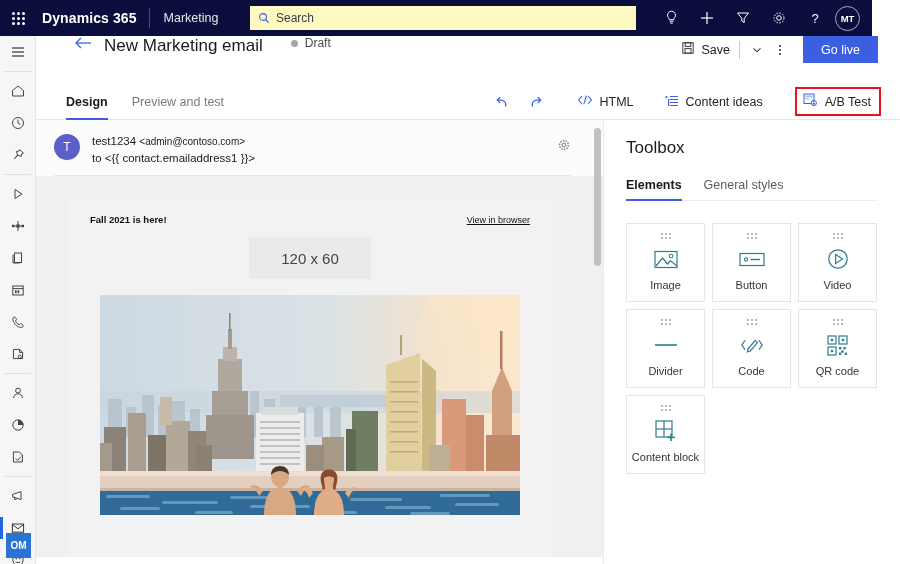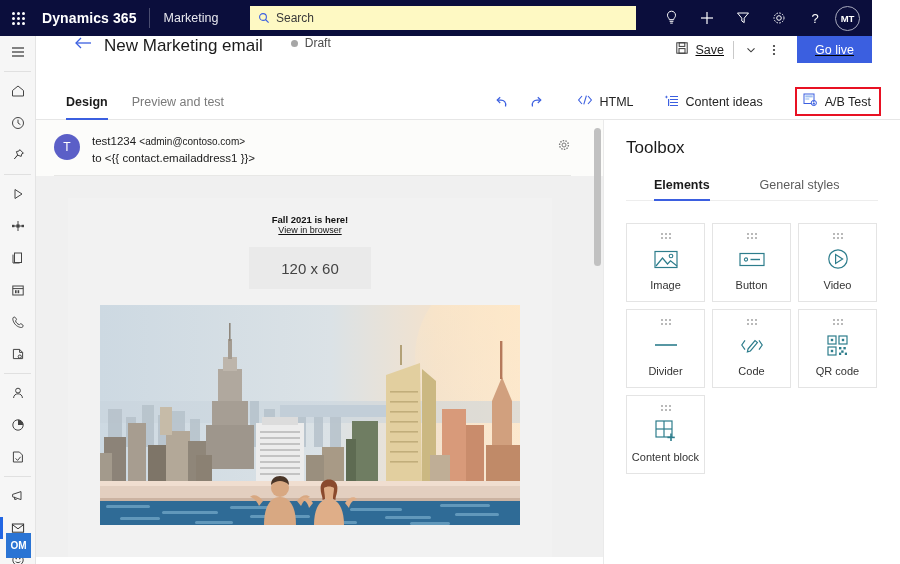--- a/index.html
+++ b/index.html
@@ -61,21 +61,21 @@
 
   
   .cmdbar {
     position:absolute; left:36px; top:36px; width:864px; height:64px;
     background:#fff; border-bottom:1px solid #ededed; display:flex; align-items:flex-start;
   }
   .back-arrow { width:34px; margin-left:30px; display:flex; align-items:center; justify-content:center; cursor:pointer; }
   .page-title { font-size:17px; color:#1b1b1b; margin-left:4px; font-weight:normal; }
   .status-badge { display:flex; align-items:center; margin-left:28px; font-size:12px; color:#4c4c4c; }
   .status-dot { width:7px; height:7px; border-radius:50%; background:#a6a6a6; margin-right:7px; }
-  .cmd-right { margin-left:auto; display:flex; align-items:center; padding-right:28px;text-decoration:underline; }
+  .cmd-right { margin-left:auto; display:flex; align-items:center; padding-right:22px; }
   .save-btn { display:flex; align-items:center; font-size:12.5px; color:#242424; cursor:pointer; padding:4px 2px; }
   .save-btn .lbl { margin-left:7px; }
   .save-split { width:1px; height:18px; background:#c9c9c9; margin:0 7px; }
   .chev-btn { cursor:pointer; padding:2px 4px; display:flex; }
   .kebab { width:26px; display:flex; align-items:center; justify-content:center; cursor:pointer; font-size:14px; color:#333; letter-spacing:0; }
   .golive {
     background:#3b5fe0; color:#fff; font-size:12.5px; border:none;
     width:75px; height:27px; margin-left:10px; cursor:pointer;
     font-family:"Liberation Sans", sans-serif;
   }
@@ -111,21 +111,21 @@
   .mh-txt { margin-left:12px; line-height:15px; padding-top:0px; }
   .mh-line1 { font-size:11.5px; color:#1b1b1b; }
   .mh-line1 .eml { font-size:10px; color:#1b1b1b; }
   .mh-line2 { font-size:11.5px; color:#1b1b1b; margin-top:2px; }
   .mh-gear { position:absolute; right:32px; top:18px; cursor:pointer; }
   .mh-rule { height:1px; background:#e8e8e6; margin:9px 32px 0 0; }
   .subject-row { padding:8px 0 11px 1px; font-size:11.5px; color:#1b1b1b; }
   .subject-row a { color:#2b6cd4; text-decoration:none; cursor:pointer; }
   .canvas-gray { background:#f0f0f0; height:381px; position:relative; }
   .mail-page { position:absolute; left:32px; top:22px; width:484px; bottom:0; background:#f2f2f2; }
-  .top-strip { display:flex; justify-content:space-between; align-items:center; padding:16px 22px 0 22px;flex-direction:column; }
+  .top-strip { display:flex; justify-content:space-between; align-items:center; padding:16px 22px 0 22px; }
   .fall-text { font-size:9.5px; font-weight:bold; color:#111; }
   .view-browser { font-size:9px; color:#111; text-decoration:underline; cursor:pointer; }
   .logo-ph {
     width:122px; height:42px; background:#eaeaea; margin:12px auto 0 auto;
     display:flex; align-items:center; justify-content:center;
     font-size:15px; color:#444;
   }
   .hero { width:420px; height:220px; margin:16px auto 0 auto; position:relative; overflow:hidden; }
 
   
@@ -134,21 +134,21 @@
   }
   .canvas-thumb { position:absolute; top:0; left:0; width:7px; height:138px; background:#c1c1c1; border-radius:4px; cursor:pointer; }
 
   
   .toolbox {
     position:absolute; left:603px; top:120px; width:297px; height:444px;
     background:#fff; border-left:1px solid #eaeaea; padding:0 22px;
   }
   .tb-title { font-size:17px; color:#1b1b1b; padding:18px 0 0 0; }
   .tb-tabs { display:flex; margin-top:20px; border-bottom:1px solid #ededed; }
-  .tb-tab { font-size:12.5px; color:#5c5c5c; padding-bottom:8px; margin-right:22px; position:relative; cursor:pointer;margin-left:28px; }
+  .tb-tab { font-size:12.5px; color:#5c5c5c; padding-bottom:8px; margin-right:22px; position:relative; cursor:pointer; }
   .tb-tab.active { color:#1b1b1b; font-weight:bold; }
   .tb-tab.active::after { content:''; position:absolute; left:0; right:0; bottom:-1px; height:2px; background:#3b5fe0; }
   .tb-grid { display:flex; flex-wrap:wrap; gap:7px; margin-top:22px; }
   .tb-card {
     width:79px; height:79px; border:1px solid #e4e4e4; background:#fff;
     display:flex; flex-direction:column; align-items:center; cursor:grab;
   }
   .tb-dots { display:grid; grid-template-columns: repeat(3,2px); grid-template-rows: repeat(2,2px); gap:2px; margin-top:9px; }
   .tb-dots i { width:2px; height:2px; background:#b9b9b9; display:block; }
   .tb-ico { flex:1; display:flex; align-items:center; justify-content:center; }

